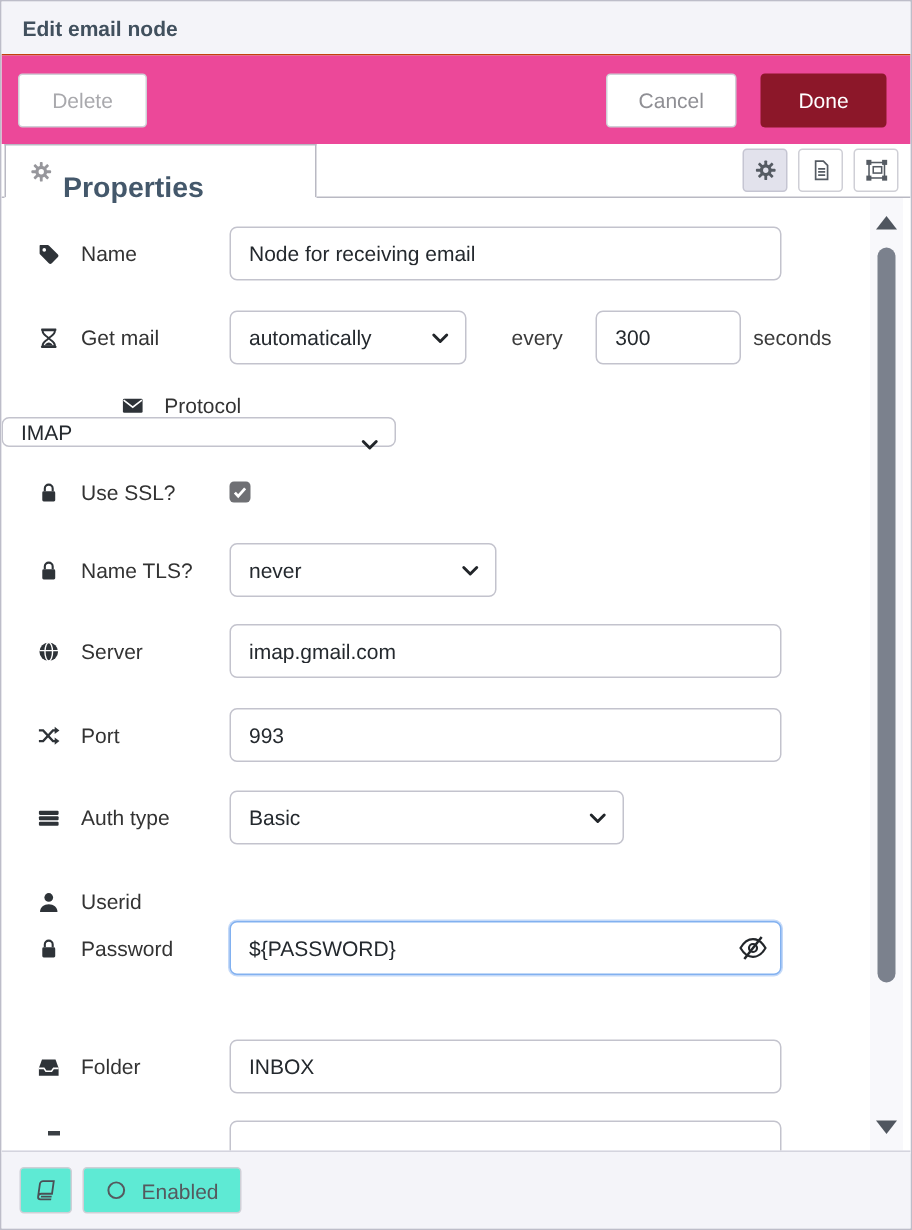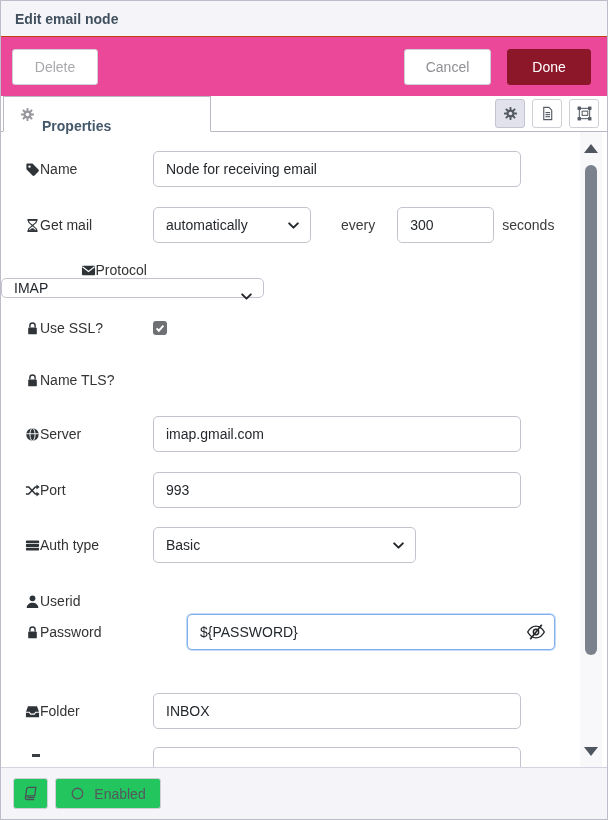--- a/index.html
+++ b/index.html
@@ -14,50 +14,50 @@
   .button-bar { height:59px; position:relative; background:#ec4899; }
   .btn { font-family:"Liberation Sans", sans-serif; font-size:14px; height:36px; border:1px solid #cfcfd6; background:#fff; border-radius:3px; cursor:pointer; }
   .btn-delete { position:absolute; left:11px; top:12px; width:86px; color:#a9a9ad; }
   .btn-cancel { position:absolute; right:116px; top:12px; width:87px; color:#8f8f94; }
   .btn-done { position:absolute; right:16px; top:12px; width:84px; background:#8C1729; border-color:#8C1729; color:#fff; }
 
   
   .tab-bar { position:relative; height:36px; background:#fff; }
   .tab-bar::after { content:""; position:absolute; left:0; right:0; bottom:0; height:1px; background:#b9b9c3; z-index:1; }
   .tab { position:absolute; left:2px; top:0; width:208px; height:36px; background:#fff; border:1px solid #b9b9c3; border-bottom:1px solid #fff; z-index:2; display:flex; align-items:center; gap:7px; padding-left:16px; }
-  .tab-label { font-weight:bold; color:#44586b; font-size:14px;margin-top:24px; }
+  .tab-label { font-weight:bold; color:#44586b; font-size:19px;margin-top:24px; }
   .toolbar { position:absolute; right:8px; top:3px; display:flex; gap:7px; z-index:2; }
   .tbtn { width:30px; height:29px; border:1px solid #cfcfd6; border-radius:3px; background:#fff; display:flex; align-items:center; justify-content:center; cursor:pointer; }
   .tbtn.active { background:#e2e2ec; border-color:#c5c5d2; }
 
   
   .form { position:absolute; top:131px; left:0; width:608px; height:637px; overflow:hidden; background:#fff; }
   .row { position:absolute; left:0; height:36px; display:flex; align-items:center; }
-  .flabel { width:152px; padding-left:24px; display:flex; align-items:center; gap:0; color:#333; flex:none; }
+  .flabel { width:152px; padding-left:24px; display:flex; align-items:center; gap:14px; color:#333; flex:none; }
   .ficon { width:15px; height:15px; flex:none; }
   .tinput { height:36px; border:1px solid #c3c3cd; border-radius:5px; padding:0 12px; font-size:14px; color:#24292e; font-family:"Liberation Sans", sans-serif; background:#fff; outline:none; }
   .w-full { width:368px; }
   .select { position:relative; height:36px; border:1px solid #c3c3cd; border-radius:5px; background:#fff; display:flex; align-items:center; padding:0 30px 0 12px; color:#24292e; cursor:pointer; }
   .select .chev { position:absolute; right:10px; top:11px; width:13px; height:13px; }
   .inline-text { color:#3b3b3b; }
   .checkbox { width:14px; height:14px; background:#6f7074; border-radius:3px; display:flex; align-items:center; justify-content:center; cursor:pointer; }
   .input-wrap { position:relative; display:flex; align-items:center; }
   .focused { border:1px solid #82b1f0; box-shadow:0 0 0 1px #c4d9f8; }
   .eye-btn { position:absolute; right:9px; top:8px; width:20px; height:20px; cursor:pointer; }
   .partial-dash { position:absolute; left:31px; top:622px; width:8px; height:3px; background:#3a3f44; }
 
   
   .scrollbar { position:absolute; top:131px; right:5px; width:22px; height:637px; background:#f8f8fb; }
   .sb-up { position:absolute; top:12px; left:4px; width:0; height:0; border-left:7px solid transparent; border-right:7px solid transparent; border-bottom:9px solid #50565f; cursor:pointer; }
   .sb-thumb { position:absolute; top:33px; left:5px; width:12px; height:490px; background:#7b818d; border-radius:6px; cursor:pointer; }
   .sb-down { position:absolute; bottom:13px; left:4px; width:0; height:0; border-left:7px solid transparent; border-right:7px solid transparent; border-top:9px solid #50565f; cursor:pointer; }
 
   
   .footer { position:absolute; left:0; bottom:0; width:608px; height:52px; background:#f4f4f9; border-top:1px solid #d4d4de; display:flex; align-items:center; padding:0 12px; gap:7px; }
-  .fbtn { height:31px; border:1px solid #cfcfd6; border-radius:3px; background:#22c55e; display:flex; align-items:center; justify-content:center; cursor:pointer; }
+  .fbtn { height:31px; border:1px solid #cfcfd6; border-radius:3px; background:#5eead4; display:flex; align-items:center; justify-content:center; cursor:pointer; }
   .fbtn-book { width:35px; }
   .fbtn-enabled { width:106px; gap:9px; color:#55595e; font-size:14px; }
 </style>
 </head>
 <body>
 
 <div class="dialog">
 
   <div class="header">
     <span class="title">Edit email node</span>
@@ -206,20 +206,28 @@
     <div class="row" style="top:230px;">
       <div class="flabel">
         <span class="ficon">
           <svg viewBox="0 0 16 16" width="15" height="15">
               <path d="M5.2 7V5a2.8 2.8 0 0 1 5.6 0v2" fill="none" stroke="#2e3338" stroke-width="1.5"></path>
               <rect x="3.4" y="7" width="9.2" height="7.2" rx="1" fill="#2e3338"></rect>
             </svg>
         </span>
         <span>Name TLS?</span>
       </div>
+      <div class="select" style="width:178px;">
+        <span>never</span>
+        <span class="chev">
+          <svg viewBox="0 0 12 12" width="13" height="13">
+              <path d="M2 4l4 4 4-4" fill="none" stroke="#22262a" stroke-width="1.8" stroke-linecap="round" stroke-linejoin="round"></path>
+            </svg>
+        </span>
+      </div>
     </div>
 
     <div class="row" style="top:284px;">
       <div class="flabel">
         <span class="ficon">
           <svg viewBox="0 0 16 16" width="15" height="15">
               <circle cx="8" cy="8" r="6.6" fill="#2e3338"></circle>
               <ellipse cx="8" cy="8" rx="2.7" ry="6.6" fill="none" stroke="#fff" stroke-width="1"></ellipse>
               <line x1="1.4" y1="7.2" x2="14.6" y2="7.2" stroke="#fff" stroke-width="1"></line>
             </svg>
@@ -281,21 +289,21 @@
       <div class="flabel">
         <span class="ficon">
           <svg viewBox="0 0 16 16" width="15" height="15">
               <path d="M5.2 7V5a2.8 2.8 0 0 1 5.6 0v2" fill="none" stroke="#2e3338" stroke-width="1.5"></path>
               <rect x="3.4" y="7" width="9.2" height="7.2" rx="1" fill="#2e3338"></rect>
             </svg>
         </span>
         <span>Password</span>
       </div>
       <div class="input-wrap">
-        <input class="tinput w-full focused" style="padding-right: 19px; margin-left: 34px;" value="${PASSWORD}">
+        <input class="tinput w-full focused" style="padding-right: 19px;" value="${PASSWORD}">
         <span class="eye-btn">
           <svg viewBox="0 0 18 18" width="20" height="20" fill="none" stroke="#22262a" stroke-width="1.3">
               <path d="M1.5 9C3.6 5.4 6.2 3.7 9 3.7s5.4 1.7 7.5 5.3c-2.1 3.6-4.7 5.3-7.5 5.3S3.6 12.6 1.5 9z"></path>
               <circle cx="9" cy="9" r="2.4"></circle>
               <line x1="3.8" y1="15.6" x2="14.2" y2="2.4" stroke-width="1.5"></line>
             </svg>
         </span>
       </div>
     </div>
 

